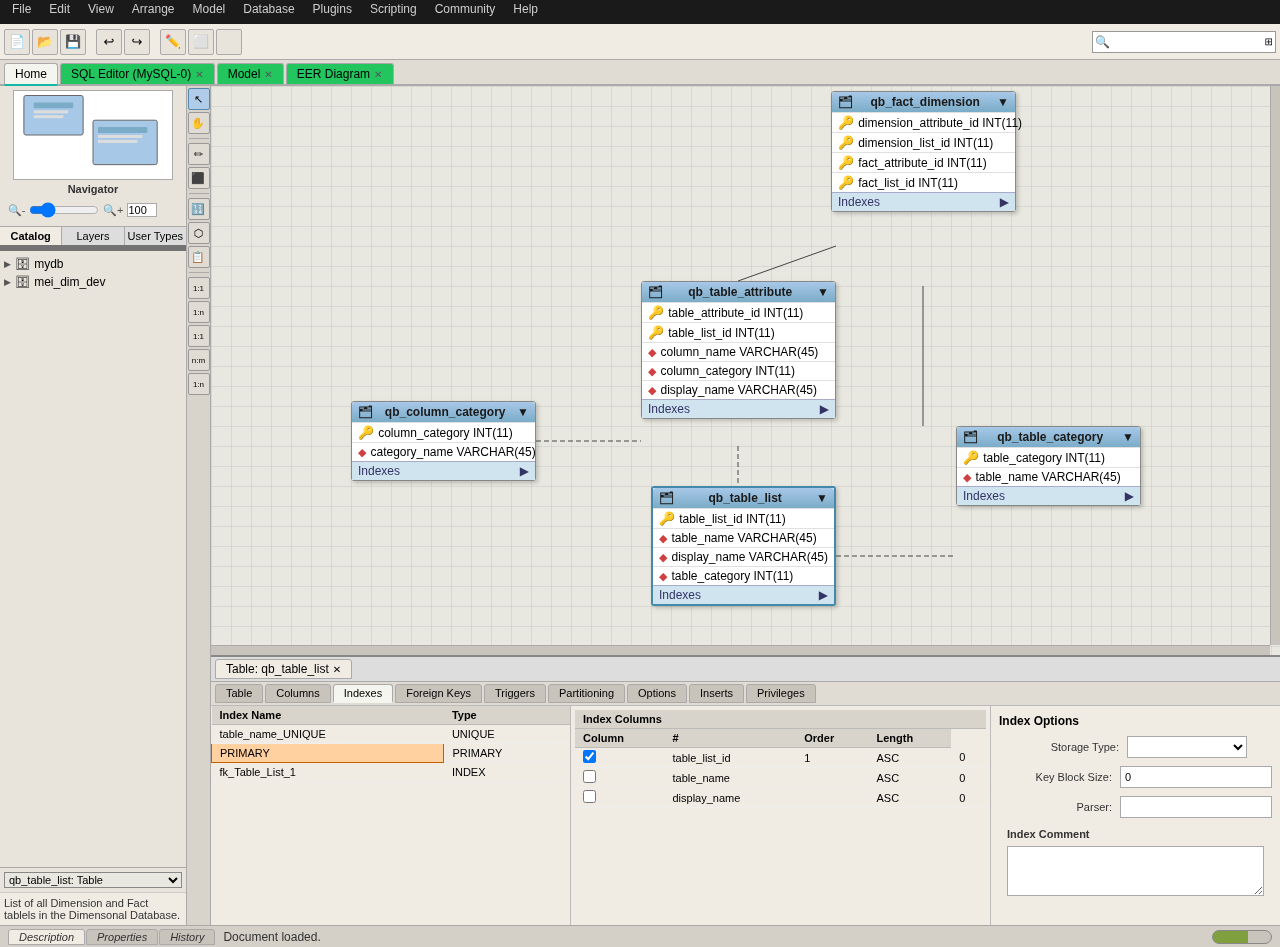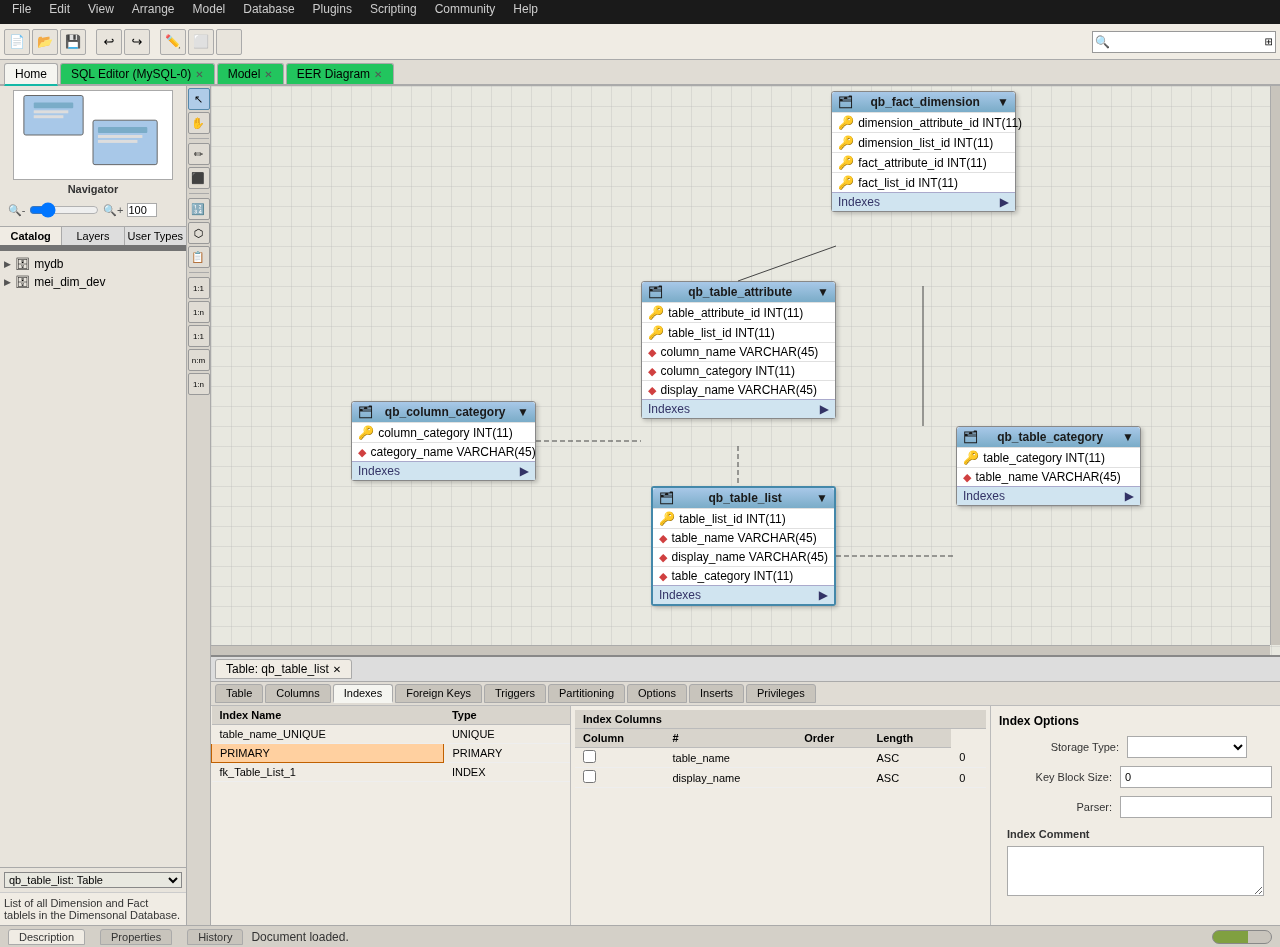--- a/index.html
+++ b/index.html
@@ -418,21 +418,21 @@
       background: #d4d0c8;
       border-top: 1px solid #aaa;
       display: flex;
       align-items: center;
       padding: 0 8px;
       font-size: 11px;
       color: #333;
       gap: 8px;
     }
     #desc-tabs {
-      display: flex; gap: 15px;
+      display: flex; gap: 1px; font-style: italic;
     }
     .desc-tab {
       padding: 1px 10px;
       background: #c8c4bc;
       border: 1px solid #aaa;
       border-radius: 3px 3px 0 0;
       cursor: pointer;
       font-size: 11px;
     }
     .desc-tab.active { background: #f0ece4; }
@@ -767,20 +767,27 @@
               <thead>
                 <tr>
                   <th>Column</th>
                   <th>#</th>
                   <th>Order</th>
                   <th>Length</th>
                 </tr>
               </thead>
               <tbody>
                 <tr>
+                  <td><input type="checkbox" checked="" style=""></td>
+                  <td>table_list_id</td>
+                  <td>1</td>
+                  <td>ASC</td>
+                  <td>0</td>
+                </tr>
+                <tr>
                   <td><input type="checkbox" style=""></td>
                   <td>table_name</td>
                   <td></td>
                   <td>ASC</td>
                   <td>0</td>
                 </tr>
                 <tr>
                   <td><input type="checkbox" style=""></td>
                   <td>display_name</td>
                   <td></td>

